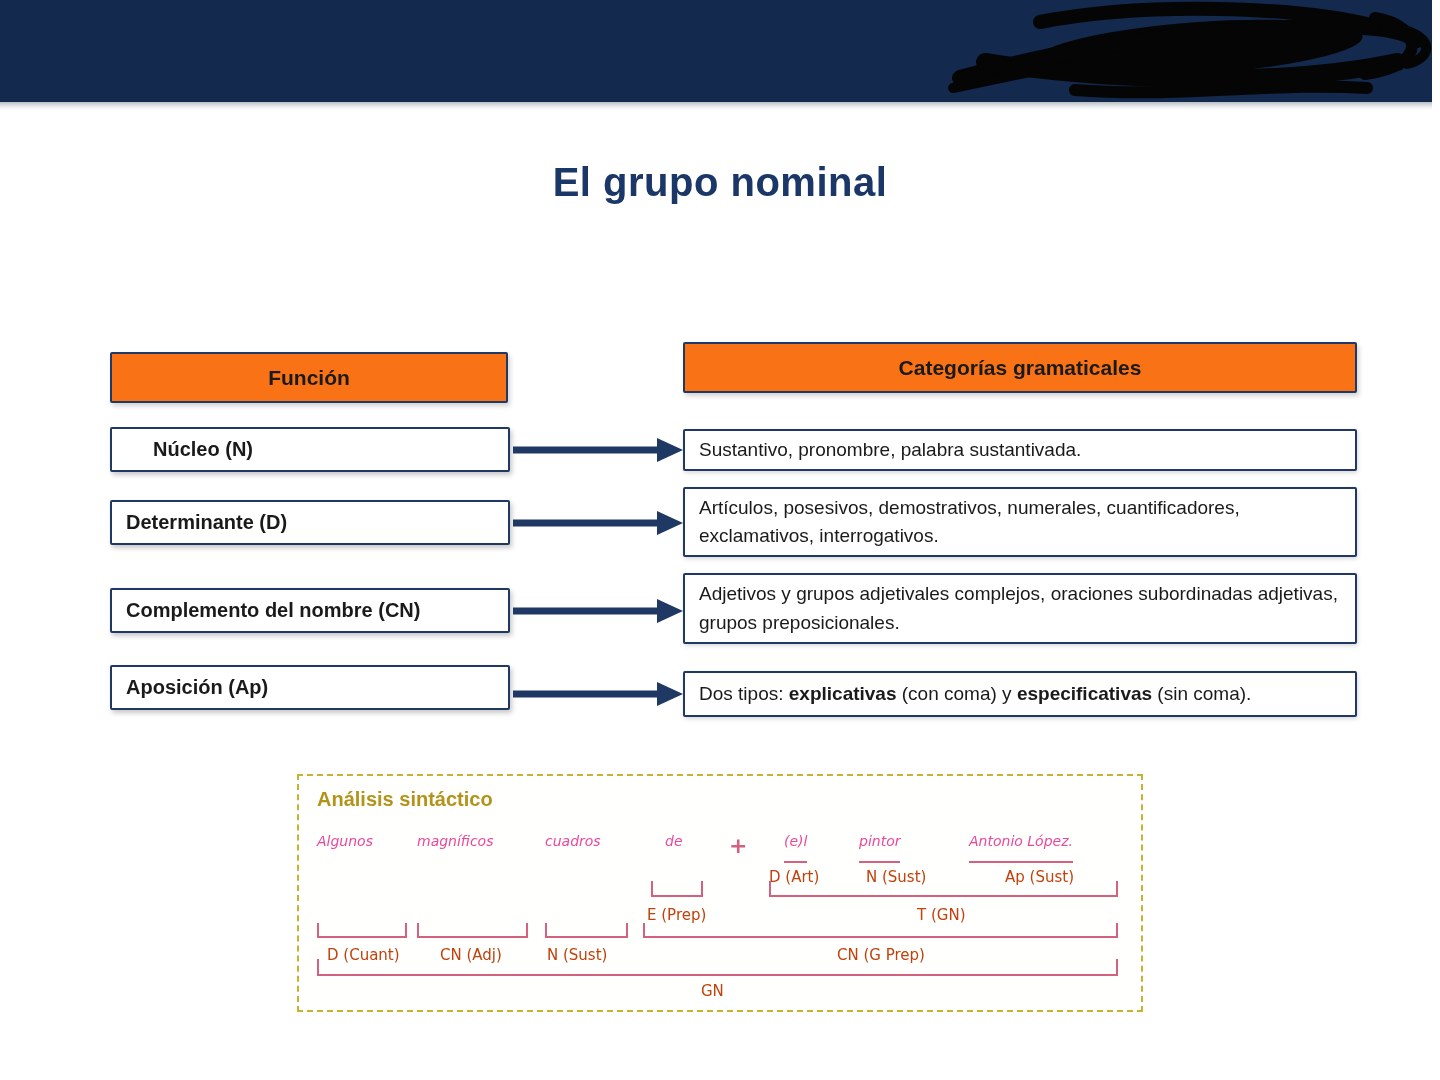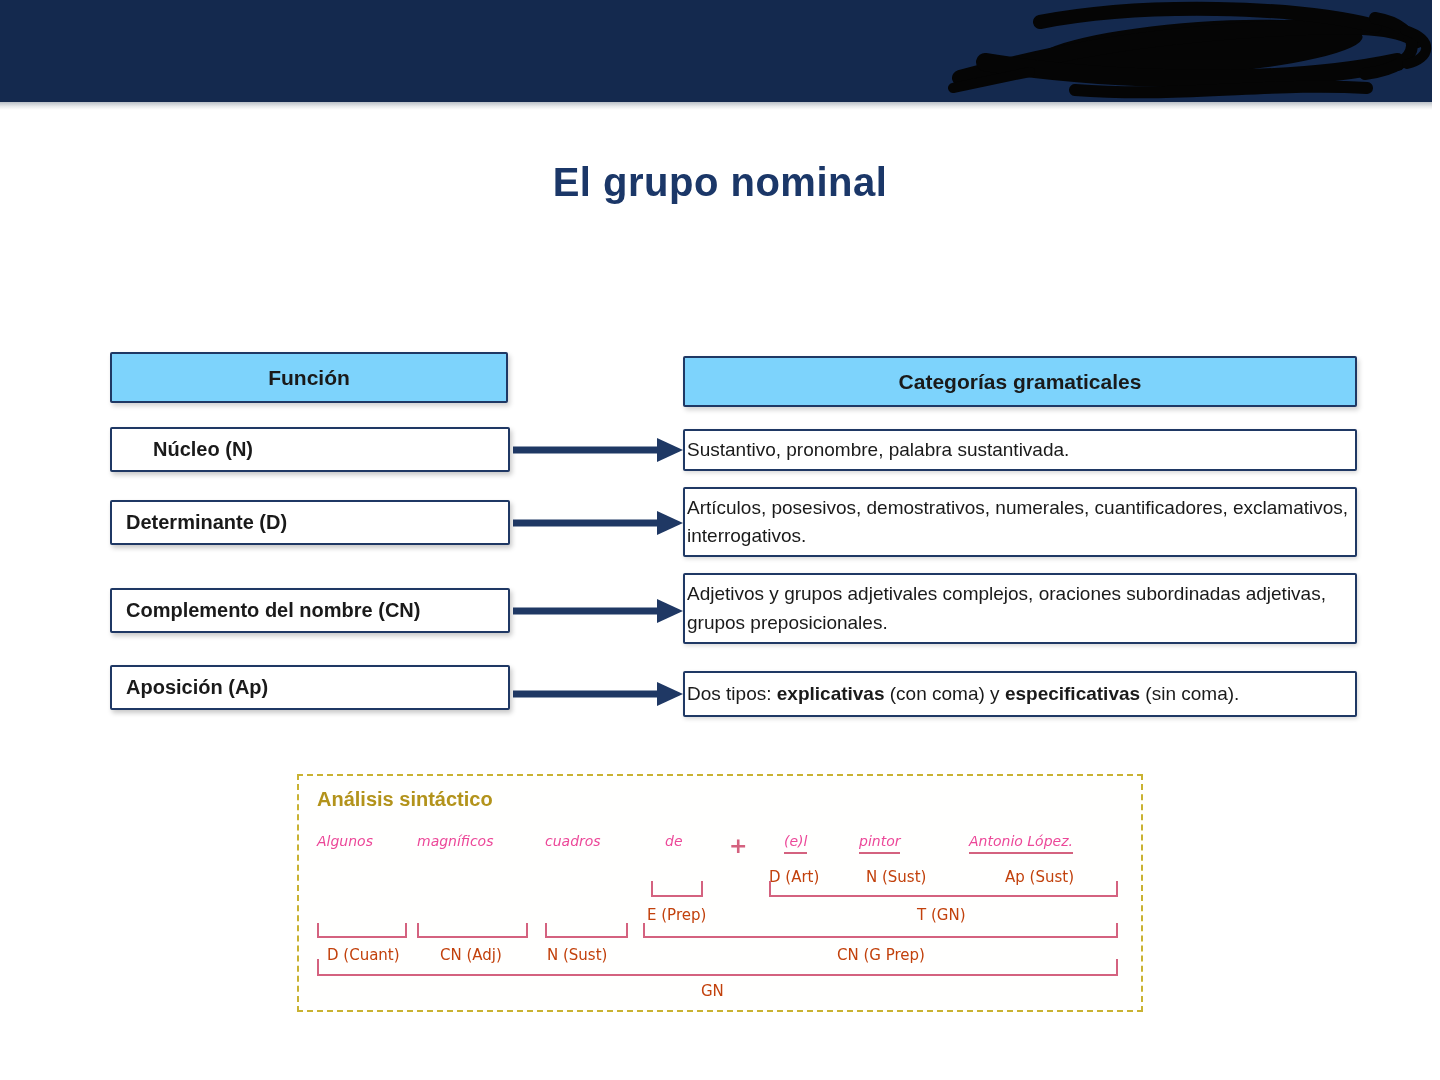--- a/index.html
+++ b/index.html
@@ -15,42 +15,42 @@
   
   .title{position:absolute;left:0;top:160px;width:1440px;margin:0;text-align:center;
     font-size:40px;font-weight:bold;color:#1b3768;letter-spacing:0.5px;}
   
   .def-box{position:absolute;left:108px;top:245px;width:1254px;height:47px;
     background:#fbe6d4;border:2px solid #1f3864;border-radius:2px;
     display:flex;align-items:center;justify-content:center;
     box-shadow:2px 3px 5px rgba(0,0,0,0.18);}
   .def-box p{margin:0;font-size:20px;}
   
-  .hdr{position:absolute;height:51px;background:#7dd3fc;border:2px solid #1f3864;border-radius:2px;
+  .hdr{position:absolute;height:51px;background:#f97316;border:2px solid #1f3864;border-radius:2px;
     display:flex;align-items:center;justify-content:center;
     font-size:21px;font-weight:bold;box-shadow:2px 3px 5px rgba(0,0,0,0.18);box-sizing:border-box;}
   .hdr-left{left:110px;top:352px;width:398px;}
-  .hdr-right{left:683px;top:356px;width:674px;}
+  .hdr-right{left:683px;top:342px;width:674px;}
   
   .fbox{position:absolute;left:110px;width:400px;height:45px;background:#fff;
     border:2px solid #1f3864;border-radius:2px;display:flex;align-items:center;
     padding-left:14px;font-size:20px;font-weight:bold;box-sizing:border-box;
     box-shadow:2px 3px 5px rgba(0,0,0,0.22);}
   .cbox{position:absolute;left:683px;width:674px;background:#fff;
     border:2px solid #1f3864;border-radius:2px;display:flex;align-items:center;
-    padding:4px 2px;font-size:19px;line-height:1.5;box-sizing:border-box;
+    padding:4px 14px;font-size:19px;line-height:1.5;box-sizing:border-box;
     box-shadow:1px 2px 4px rgba(0,0,0,0.15);}
   .arrow{position:absolute;left:511px;width:172px;height:26px;}
   
   .analysis{position:absolute;left:297px;top:774px;width:846px;height:238px;
     border:2px dashed #c9b232;background:#fffffe;box-sizing:border-box;text-decoration:underline;}
   .an-title{position:absolute;left:18px;top:12px;font-size:20px;font-weight:bold;color:#b3931b;}
   .w{position:absolute;top:57px;font-size:14px;font-style:italic;color:#ec4899;
     font-family:"DejaVu Sans",sans-serif;white-space:nowrap;}
-  .w.u{border-bottom:2.5px solid #d4627f;padding-bottom:3px;}
+  .w.u{border-bottom:2.5px solid #d4627f;padding-bottom:12px;}
   .w.accent{color:#d4627f;font-style:normal;font-size:22px;font-weight:bold;}
   .tag{position:absolute;font-size:15px;color:#c2410c;font-family:"DejaVu Sans",sans-serif;white-space:nowrap;}
   .br{position:absolute;border-left:2px solid #d4627f;border-right:2px solid #d4627f;
     border-bottom:2px solid #d4627f;}
   .br-r1{top:105px;height:14px;}
   .br-r2{top:147px;height:13px;}
   .br-gn{top:183px;height:15px;}
 </style>
 </head>
 <body>

